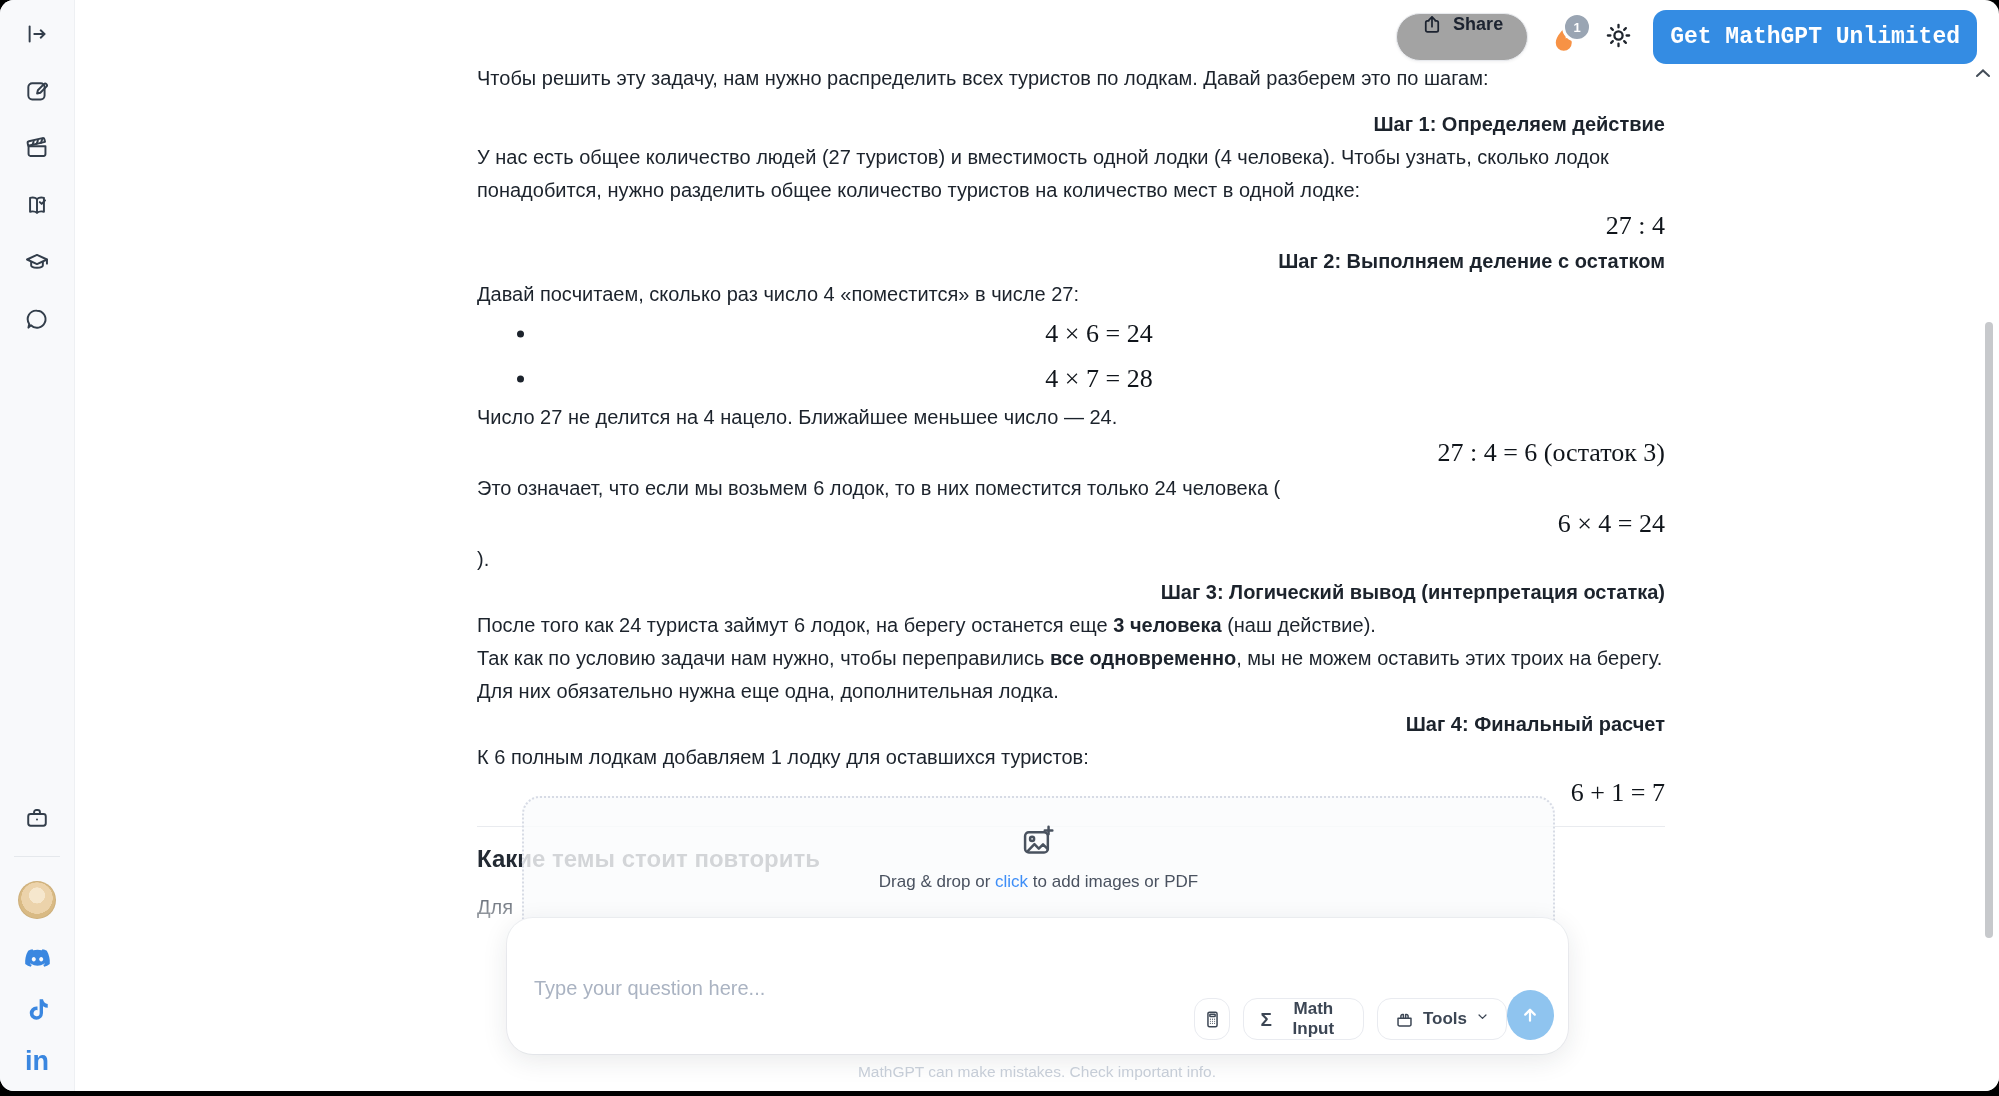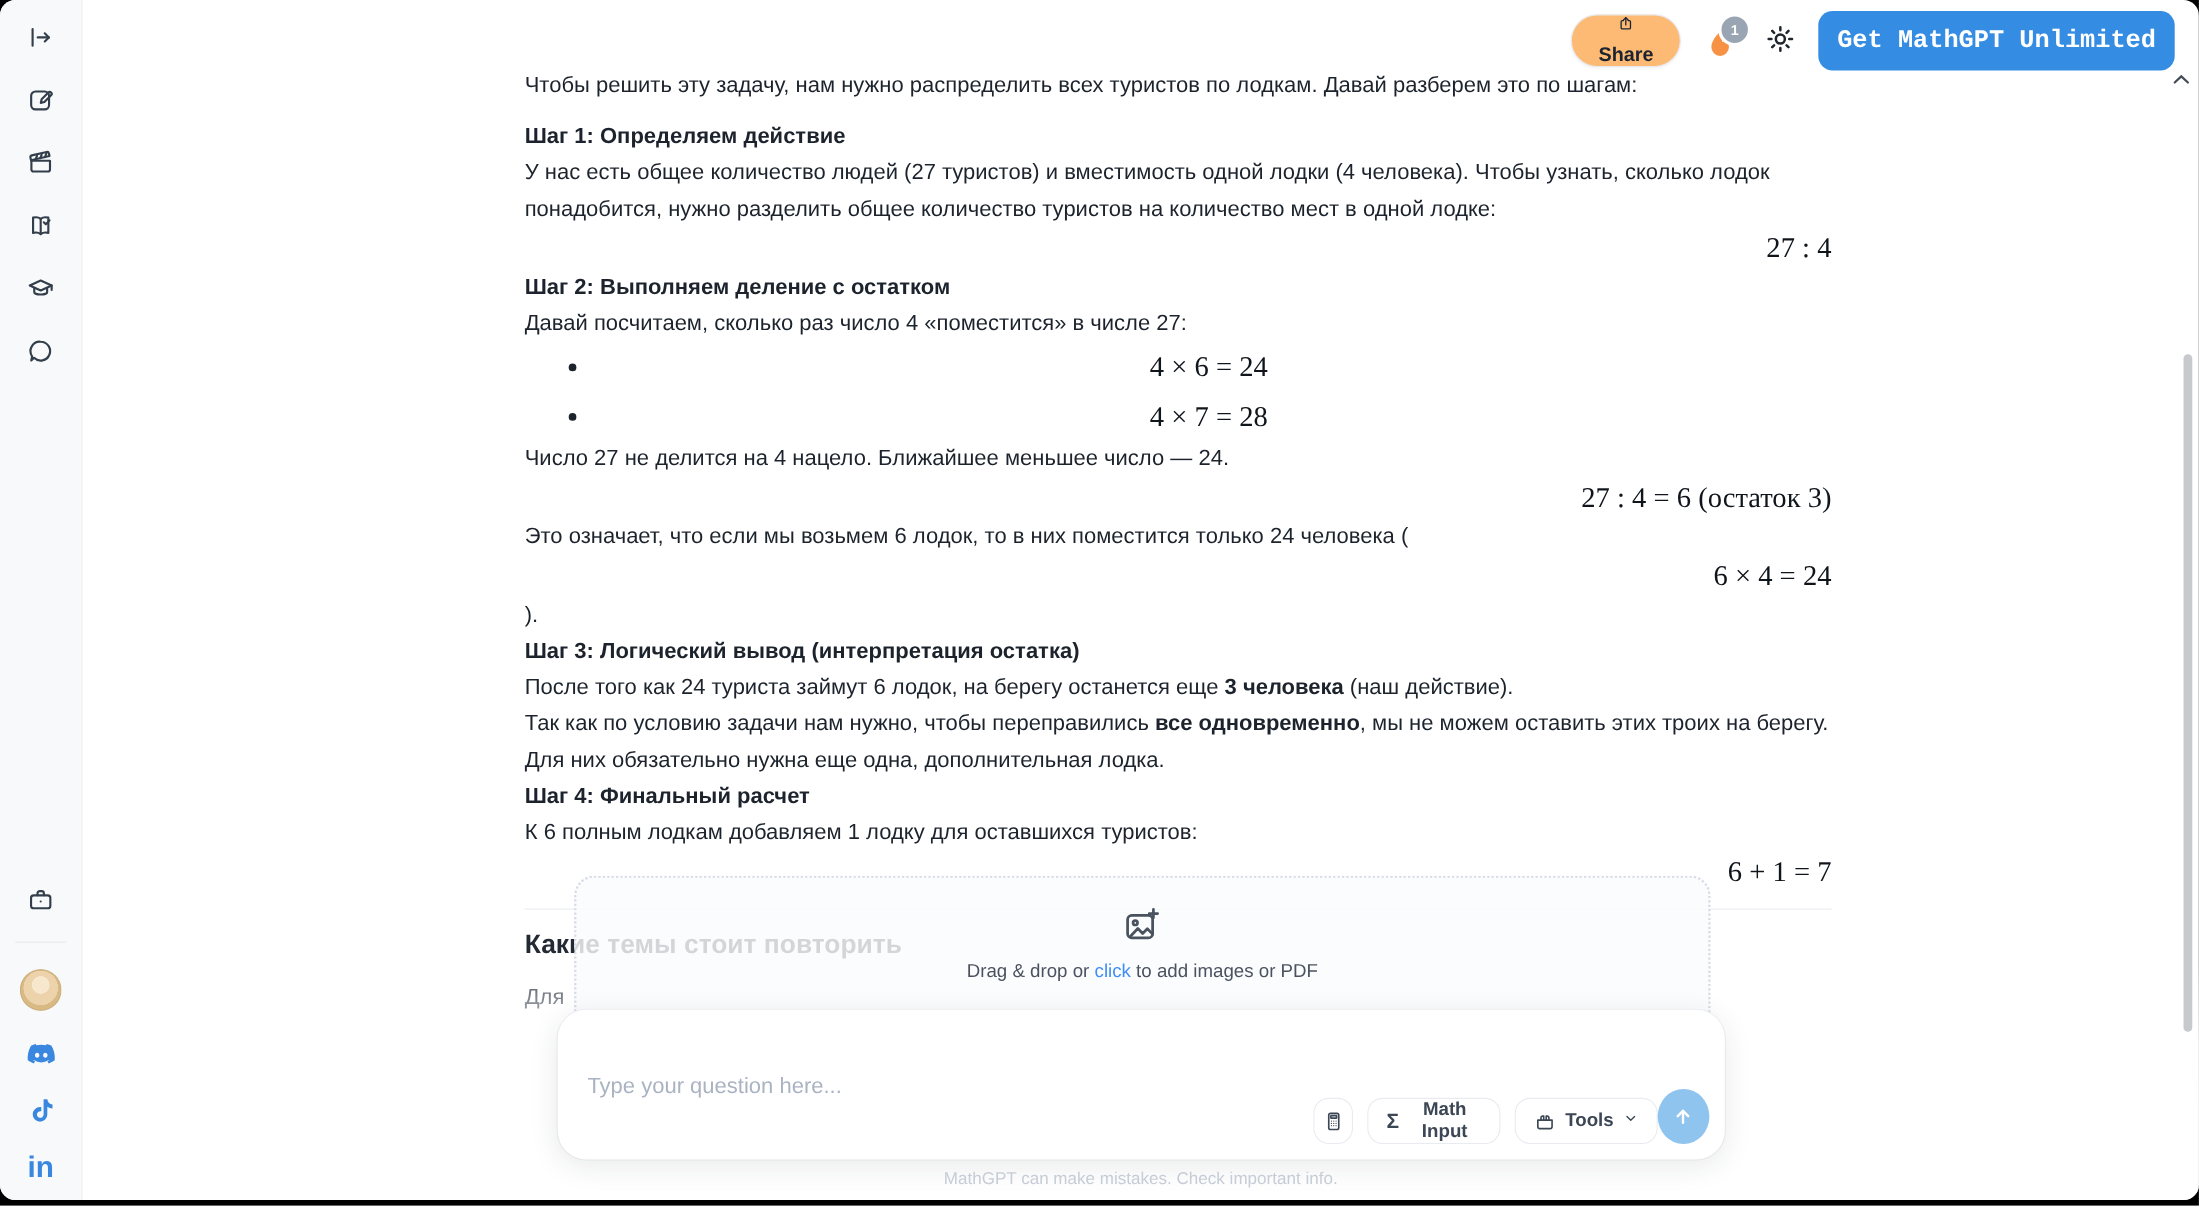--- a/index.html
+++ b/index.html
@@ -35,26 +35,25 @@
     background:
       radial-gradient(circle at 50% 38%, #f6e7cd 0 26%, rgba(0,0,0,0) 27%),
       radial-gradient(circle at 50% 45%, #ecd3ab 0 55%, #d9ba84 56% 78%, #b9975e 79% 100%);
     box-shadow:inset 0 0 0 1px rgba(0,0,0,.06);
     cursor:pointer;
   }
   .linkedin-glyph { font-weight:800; font-size:27px; color:var(--social-blue,#3a87e0); line-height:1; }
   
   .topbar { position:absolute; top:8px; right:22px; height:58px; display:flex; align-items:center; gap:20px; z-index:7; }
   .share-btn {
-    height:48px; padding:0 24px; border-radius:26px; background:#fdba74;
+    height:48px; padding:0 24px; border-radius:26px; background:#a3a3a3;
     border:1px solid #e8eaee; box-shadow:0 1px 3px rgba(16,24,40,.06);
-    display:flex; align-items:center; gap:10px;
+    display:flex; align-items:flex-start; gap:10px;
     font-size:18px; font-weight:600; color:#1c2330; cursor:pointer;
     font-family:inherit;
-    flex-direction:column;
   }
   .share-btn svg { width:22px; height:22px; color:#1c2330; }
   .streak { position:relative; width:36px; height:42px; cursor:pointer; }
   .streak svg { width:31px; height:34px; position:absolute; left:0; bottom:0; }
   .streak-badge {
     position:absolute; top:-4px; right:-8px; width:24px; height:24px; border-radius:50%;
     background:var(--badge-gray,#9aa5b3); border:3px solid #fff; box-sizing:content-box;
     color:#fff; font-size:13px; font-weight:700;
     display:flex; align-items:center; justify-content:center;
   }
@@ -67,21 +66,21 @@
   }
   .top-caret { position:absolute; right:8px; top:64px; color:#444e59; z-index:8; }
   .top-caret svg { width:16px; height:10px; }
   
   .chat {
     position:absolute; left:477px; top:0; width:1188px; padding-top:62px;
     z-index:1; color:#1c232c; font-size:20px; line-height:33px;
   }
   .chat p { margin:0; }
   .chat p.intro { margin-bottom:13px; }
-  .chat .bold, .chat b { font-weight:700; }
+  .chat .bold, .chat b { font-weight:700;text-align:right; }
   .formula {
     font-family:"Liberation Serif","DejaVu Serif",serif;
     font-size:26px; line-height:38px; text-align:right; color:#10151b; margin:0;
   }
   .flist { list-style:none; margin:0; padding:0 0 0 56px; }
   .flist li { position:relative; height:45px; display:flex; align-items:center; justify-content:center; }
   .flist li::before {
     content:""; position:absolute; left:-16px; top:50%; transform:translateY(-50%);
     width:7px; height:7px; border-radius:50%; background:#1c232c;
   }

